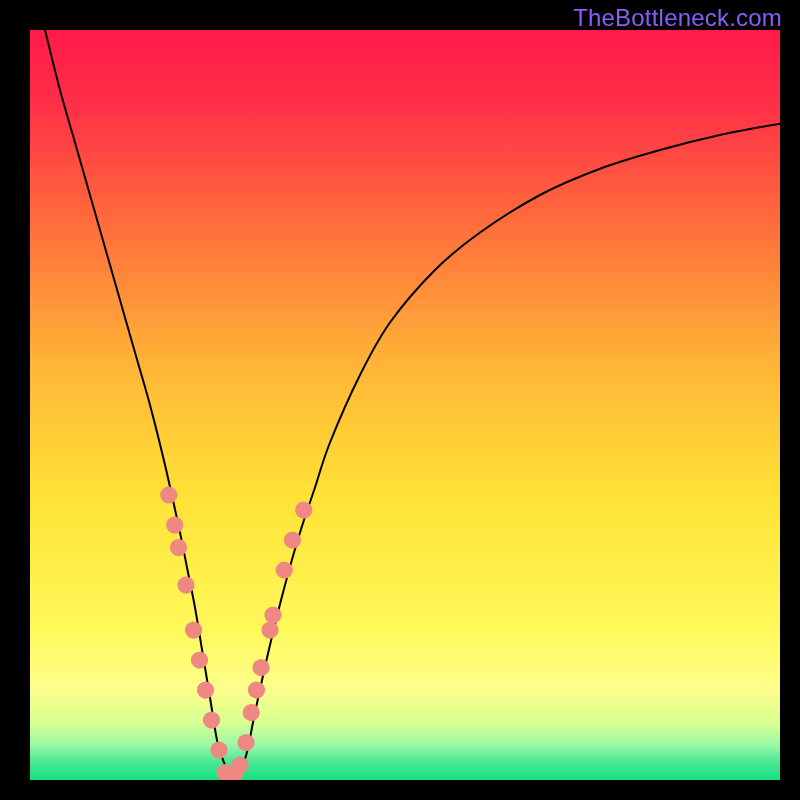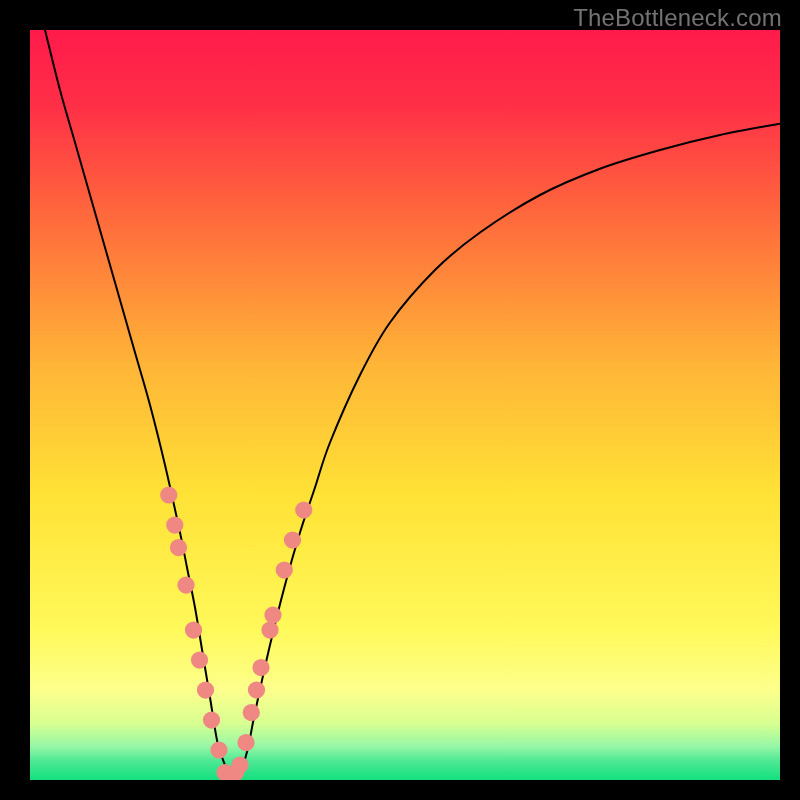--- a/index.html
+++ b/index.html
@@ -32,21 +32,21 @@
   svg.curve {
     position: absolute;
     inset: 0;
     width: 100%;
     height: 100%;
   }
   .watermark {
     position: absolute;
     top: 4px;
     right: 18px;
-    color: #737373;
+    color: #8b5cf6;
     font-size: 24px;
     font-weight: 500;
     letter-spacing: 0.2px;
     user-select: none;
   }
 </style>
 </head>
 <body>
 
 <div class="frame">

